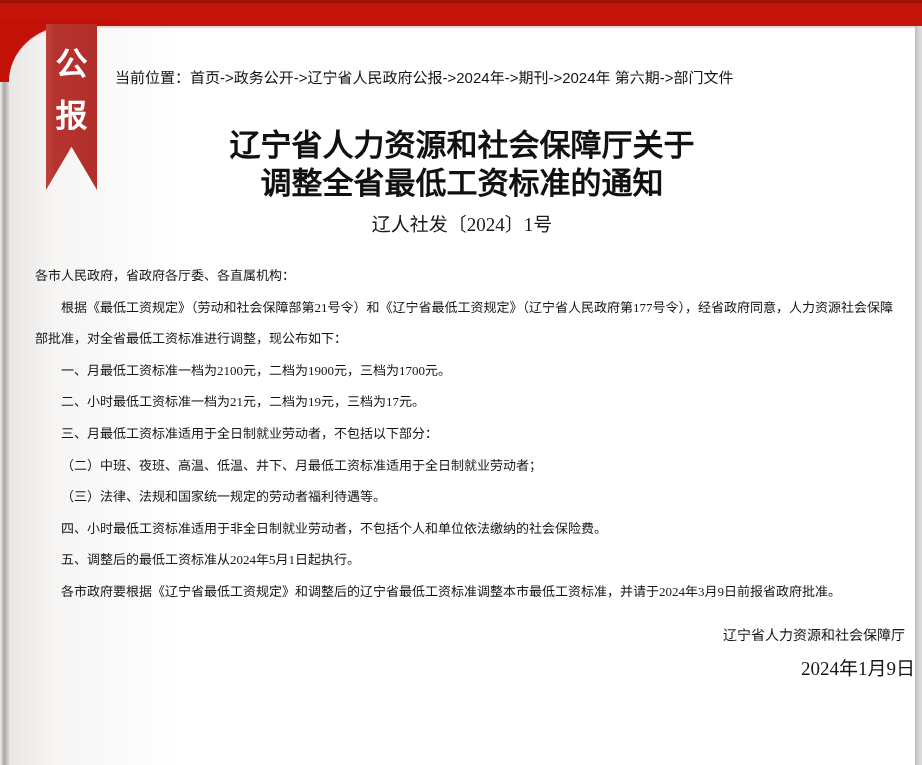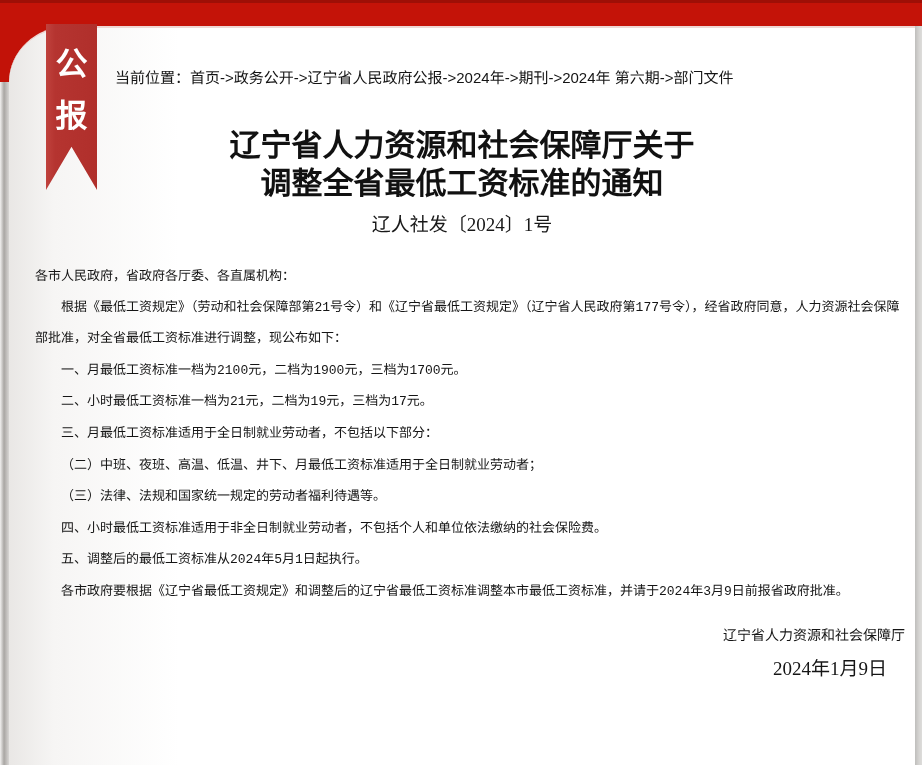--- a/index.html
+++ b/index.html
@@ -56,27 +56,27 @@
   }
   .doc-number{
     margin-top:9px;text-align:center;
     font-size:19px;color:#181818;line-height:26px;
   }
   .body-text{
     margin-top:22px;padding:0 14px 0 26px;
     font-size:13px;color:#151515;line-height:31.6px;
   }
   .body-text p{margin:0;}
-  .body-text p.indent{text-indent:2em;font-family:Liberation Mono, monospace;}
+  .body-text p.indent{text-indent:2em;}
   .signature{
     margin-top:12px;padding-right:10px;text-align:right;
     font-size:14px;color:#151515;line-height:31.6px;
   }
   .doc-date{
-    margin-top:2px;padding-right:28px;text-align:right;
+    margin-top:2px;text-align:right;
     font-size:19px;color:#151515;line-height:31.6px;
   }
 </style>
 </head>
 <body>
 
 <div class="top-band"></div>
 <div class="corner-red"></div>
 
 <div class="page">

